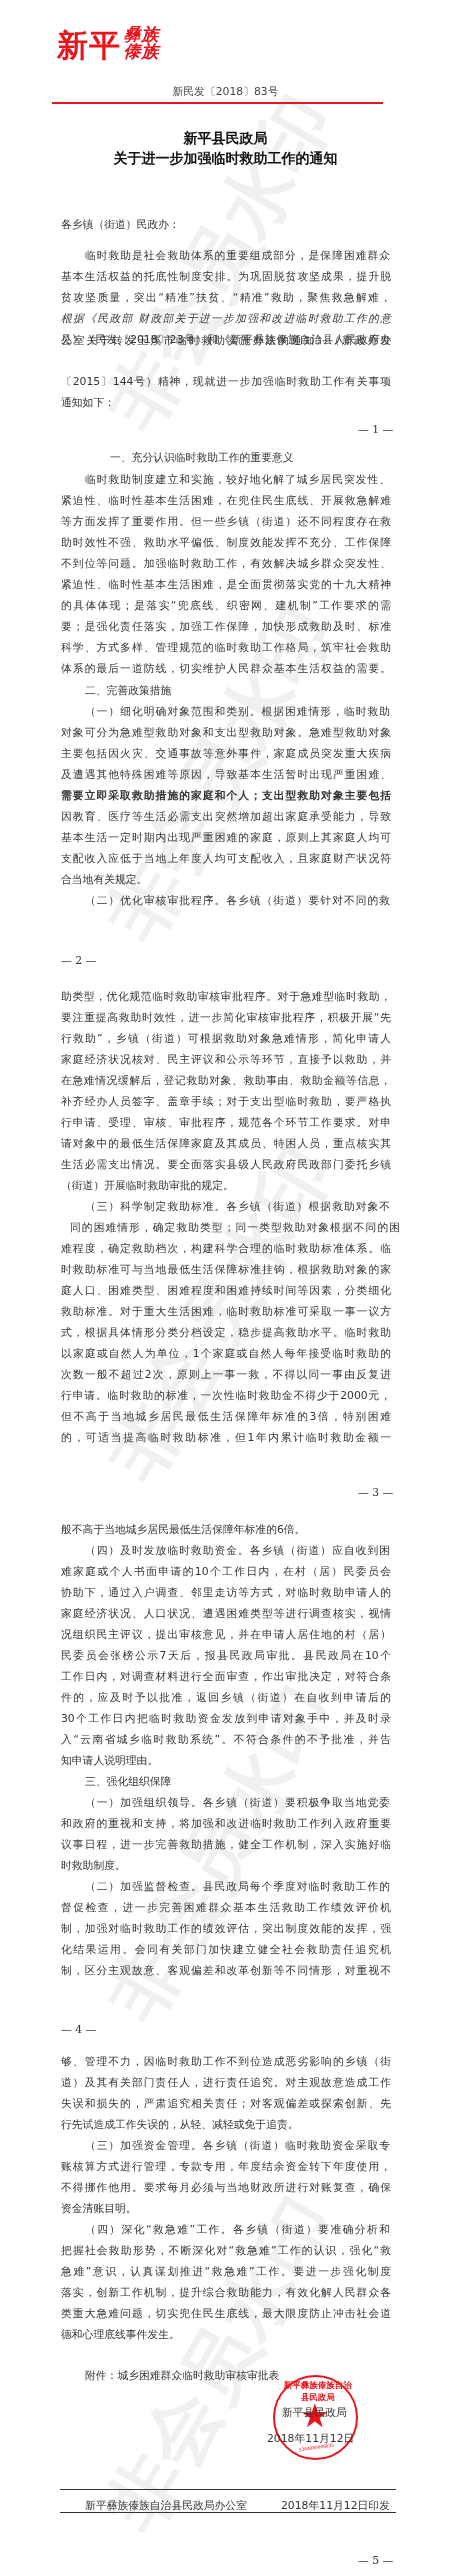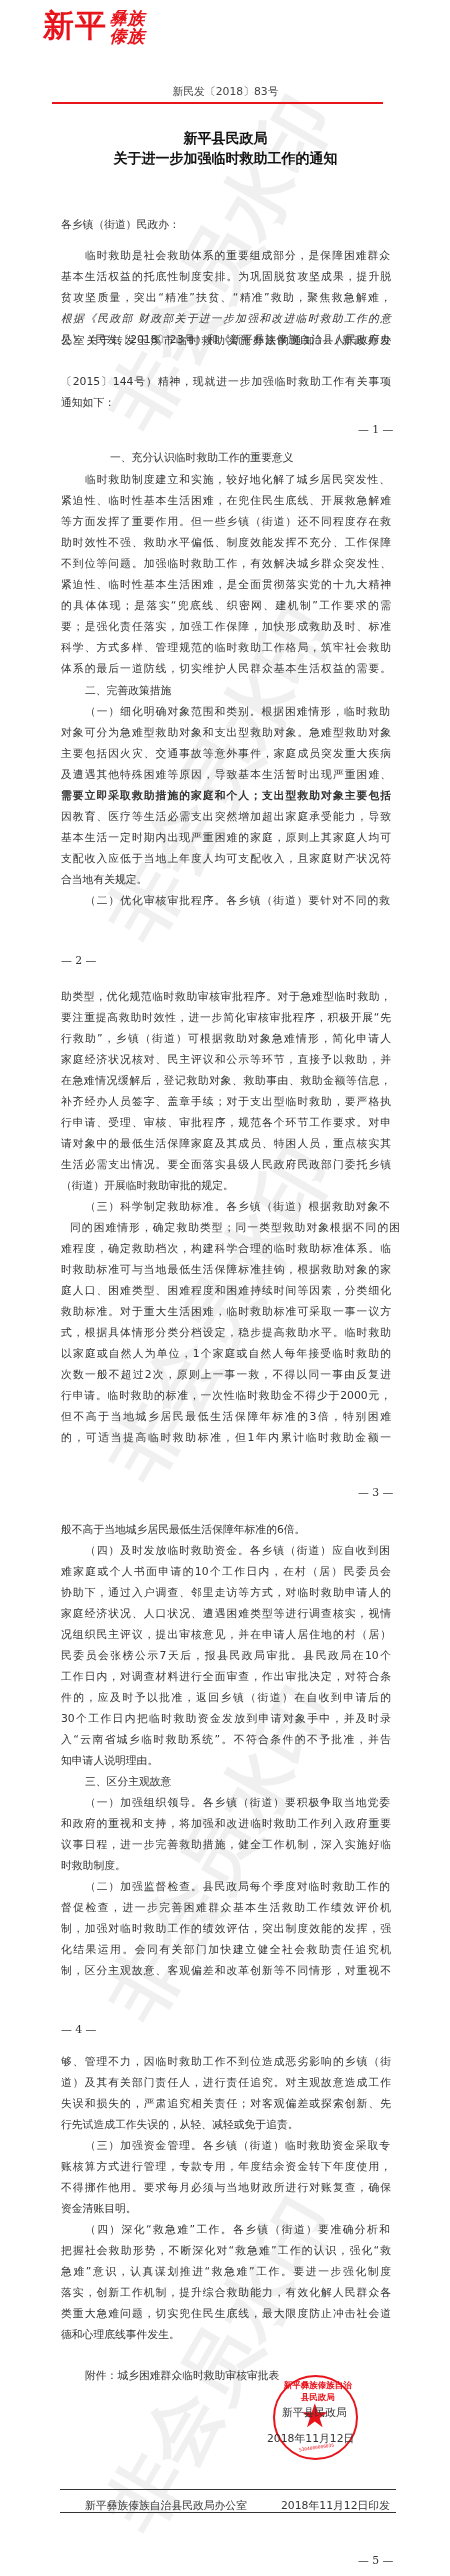--- a/index.html
+++ b/index.html
@@ -1,18 +1,18 @@
 <!DOCTYPE html>
 <html style="font-size:9px"><head>
 <meta charset="utf-8">
 <style>
   html, body { margin: 0; padding: 0; background: #ffffff; }
   body { width: 451px; height: 2576px; position: relative; overflow: hidden; font-family: "DejaVu Serif", "Liberation Serif", serif; color: #222; }
   .abs { position: absolute; }
-  .header-title { left: 43px; top: 10.2px; width: 341px; height: 51px; color: #e8141c; font-family: "DejaVu Serif", serif; font-weight: bold; display: flex; align-items: flex-start; }
+  .header-title { left: 57px; top: 10.2px; width: 341px; height: 51px; color: #e8141c; font-family: "DejaVu Serif", serif; font-weight: bold; display: flex; align-items: flex-end; }
   .header-title .big { font-size: 31px; letter-spacing: 1.1px; line-height: 1; }
   .header-title .stack { display: flex; flex-direction: column; font-size: 17px; line-height: 1.05; margin: 0 2.3px; letter-spacing: 1.1px; font-style: italic; }
   .doc-no { left: 0; width: 451px; top: 85px; text-align: center; font-size: 10.8px; color: #444; font-family: "DejaVu Sans", sans-serif; }
   .red-rule { left: 52px; width: 331px; top: 102px; height: 2.3px; background: #e8141c; }
   .title { left: 0; width: 451px; text-align: center; font-size: 14px; font-weight: bold; color: #111; font-family: "DejaVu Serif", serif; }
   .line { left: 61px; width: 330px; font-size: 10.8px; line-height: 21px; height: 21px; white-space: nowrap; text-align: justify; text-align-last: justify; color: #333; font-family: "DejaVu Sans", sans-serif; }
   .line.last { text-align-last: left; }
   .line.indent { left: 85px; width: 305px; }
   .page-no { font-size: 10.8px; color: #333; font-family: "DejaVu Serif", serif; }
   .watermark { color: rgba(0,0,0,0.06); font-size: 74px; font-family: "DejaVu Sans", sans-serif; transform: rotate(-60deg); transform-origin: left top; white-space: nowrap; pointer-events: none; font-weight: bold; }
@@ -104,21 +104,21 @@
     <div class="abs line" style="top: 1561px;">难家庭或个人书面申请的10个工作日内，在村（居）民委员会</div>
     <div class="abs line" style="top: 1582px;">协助下，通过入户调查、邻里走访等方式，对临时救助申请人的</div>
     <div class="abs line" style="top: 1603px;">家庭经济状况、人口状况、遭遇困难类型等进行调查核实，视情</div>
     <div class="abs line" style="top: 1624px;">况组织民主评议，提出审核意见，并在申请人居住地的村（居）</div>
     <div class="abs line" style="top: 1645px;">民委员会张榜公示7天后，报县民政局审批。县民政局在10个</div>
     <div class="abs line" style="top: 1666px;">工作日内，对调查材料进行全面审查，作出审批决定，对符合条</div>
     <div class="abs line" style="top: 1687px;">件的，应及时予以批准，返回乡镇（街道）在自收到申请后的</div>
     <div class="abs line" style="top: 1708px;">30个工作日内把临时救助资金发放到申请对象手中，并及时录</div>
     <div class="abs line" style="top: 1729px;">入“云南省城乡临时救助系统”。不符合条件的不予批准，并告</div>
     <div class="abs line last" style="top: 1750px;">知申请人说明理由。</div>
-    <div class="abs line indent last" style="top: 1771px;">三、区分主观故意</div>
+    <div class="abs line indent last" style="top: 1771px;">三、强化组织保障</div>
     <div class="abs line indent" style="top: 1792px;">（一）加强组织领导。各乡镇（街道）要积极争取当地党委</div>
     <div class="abs line" style="top: 1813px;">和政府的重视和支持，将加强和改进临时救助工作列入政府重要</div>
     <div class="abs line" style="top: 1834px;">议事日程，进一步完善救助措施，健全工作机制，深入实施好临</div>
     <div class="abs line last" style="top: 1855px;">时救助制度。</div>
     <div class="abs line indent" style="top: 1876px;">（二）加强监督检查。县民政局每个季度对临时救助工作的</div>
     <div class="abs line" style="top: 1897px;">督促检查，进一步完善困难群众基本生活救助工作绩效评价机</div>
     <div class="abs line" style="top: 1918px;">制，加强对临时救助工作的绩效评估，突出制度效能的发挥，强</div>
     <div class="abs line" style="top: 1939px;">化结果运用。会同有关部门加快建立健全社会救助责任追究机</div>
     <div class="abs line" style="top: 1960px;">制，区分主观故意、客观偏差和改革创新等不同情形，对重视不</div>
     <div class="abs line" style="top: 2051px;">够、管理不力，因临时救助工作不到位造成恶劣影响的乡镇（街</div>

